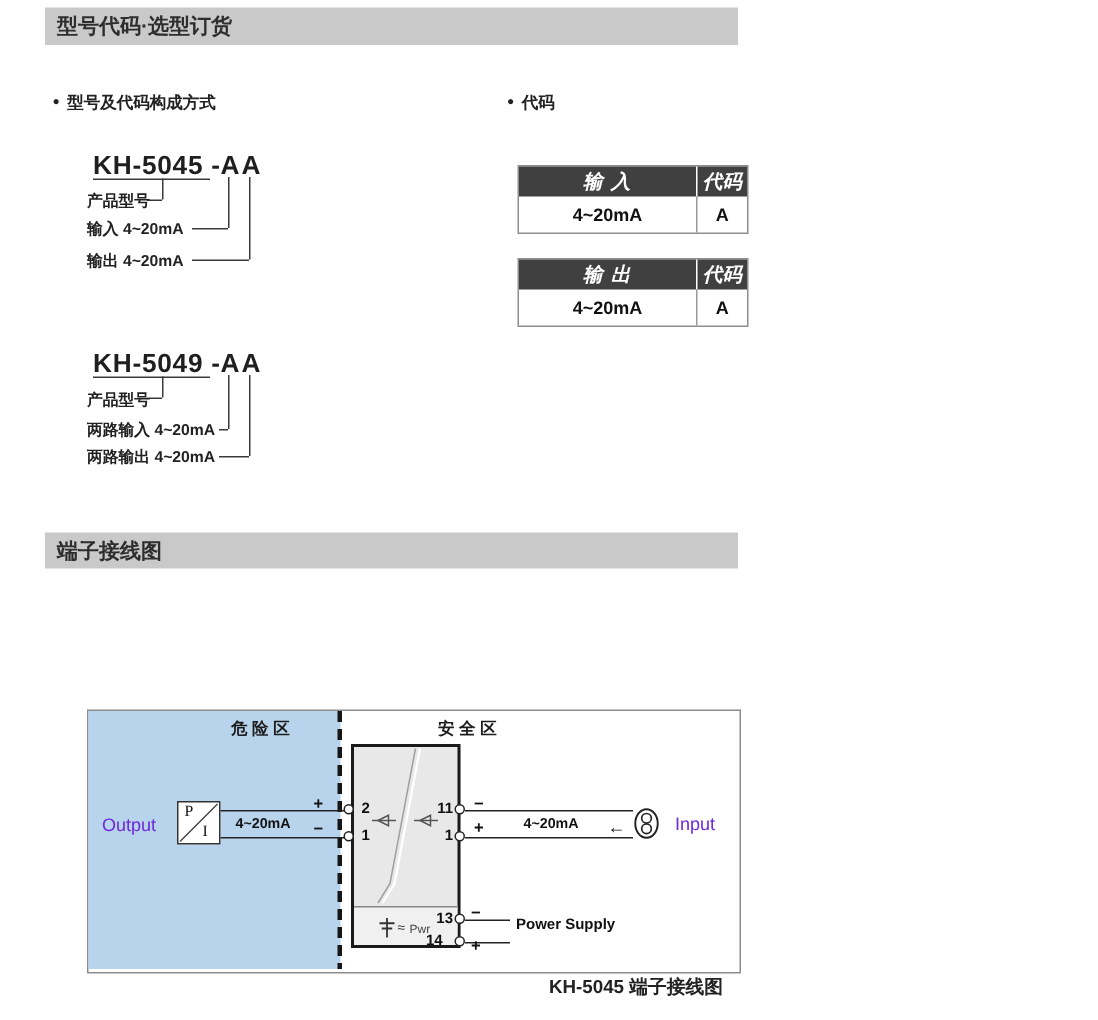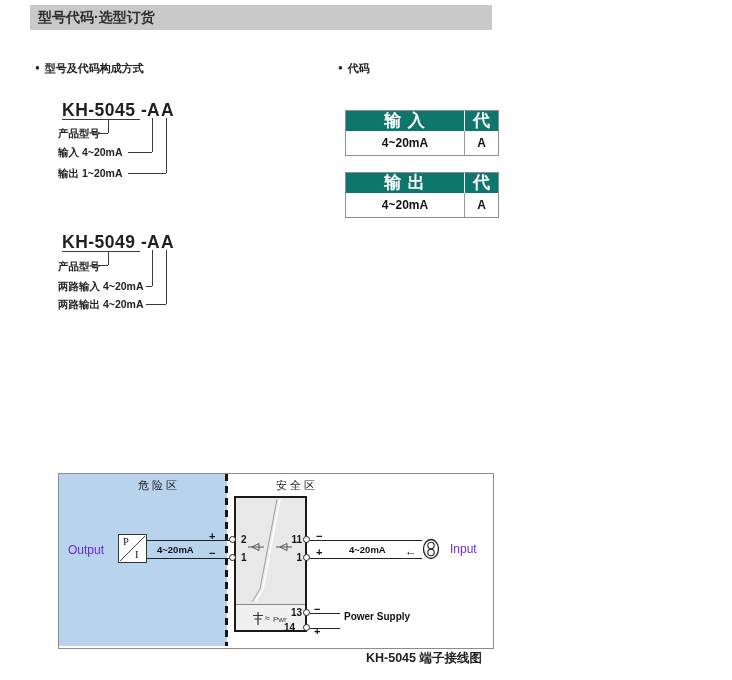--- a/index.html
+++ b/index.html
@@ -12,33 +12,33 @@
     font-size:14px;font-weight:bold;line-height:25px;padding-left:8px;box-sizing:border-box;
   }
   .bullet{position:absolute;font-size:11px;font-weight:bold;color:#222;white-space:nowrap;}
   .dot{font-size:8px;vertical-align:2px;margin-right:5px;}
   .mcode{position:absolute;font-size:17.5px;font-weight:bold;color:#1f1f1f;letter-spacing:0.5px;white-space:nowrap;}
   .mlabel{position:absolute;font-size:10.5px;font-weight:600;color:#222;white-space:nowrap;}
   .ln{position:absolute;background:#3a3a3a;}
   .hl{height:1px;}
   .vl{width:1px;}
   .tbl{position:absolute;left:345px;width:152px;border:1px solid #8e8e8e;background:#fff;box-sizing:content-box;}
-  .hrow{display:flex;background:#0f766e;color:#fff;font-weight:bold;font-size:17px;height:20px;line-height:20px;}
+  .hrow{display:flex;background:#404040;color:#fff;font-weight:bold;font-size:13px;height:20px;line-height:20px;font-style:italic;}
   .hrow .c1{width:119px;text-align:center;border-right:1px solid #fff;box-sizing:border-box;letter-spacing:1px;}
   .hrow .c2{flex:1;text-align:center;}
   .drow{display:flex;height:24px;line-height:24px;font-size:12px;font-weight:600;color:#111;}
   .drow .c1{width:119px;text-align:center;border-right:1px solid #9b9b9b;box-sizing:border-box;}
   .drow .c2{flex:1;text-align:center;}
   .note{position:absolute;left:57px;top:403px;font-size:11.5px;font-weight:bold;color:#1a1a1a;white-space:nowrap;}
   .diagram{
     position:absolute;left:58px;top:473px;width:434px;height:174px;
     border:1px solid #8c8c8c;background:#fff;box-sizing:content-box;
   }
   .d-abs{position:absolute;}
-  .zone-label{position:absolute;font-size:11px;font-weight:normal;color:#1d1d1d;white-space:nowrap;}
+  .zone-label{position:absolute;font-size:11px;font-weight:bold;color:#1d1d1d;white-space:nowrap;margin-left:16px;}
   .wire{position:absolute;height:1px;background:#222;}
   .sgn{position:absolute;font-size:11px;font-weight:bold;color:#111;line-height:11px;}
   .tnum{position:absolute;font-size:10px;font-weight:bold;color:#111;line-height:12px;}
   .circle{position:absolute;width:7px;height:7px;border:1px solid #222;border-radius:50%;background:#fff;box-sizing:border-box;z-index:5;}
   .smalltxt{position:absolute;font-size:9.5px;font-weight:600;color:#111;white-space:nowrap;}
   .entxt{position:absolute;font-size:12px;color:#6d28d9;white-space:nowrap;}
   .caption{position:absolute;left:366px;top:650px;font-size:12.5px;font-weight:bold;color:#222;white-space:nowrap;}
   .pi-letter{position:absolute;font-family:"Liberation Serif","DejaVu Serif",serif;font-size:10.5px;color:#111;line-height:10px;}
 </style>
 </head>
@@ -54,21 +54,21 @@
   <div class="mcode" style="left:62px;top:100px;">KH-5045 -</div>
   <div class="mcode" style="left:147px;top:100px;">A</div>
   <div class="mcode" style="left:161px;top:100px;">A</div>
   <div class="ln hl" style="left:62px;top:119px;width:78px;"></div>
   <div class="ln vl" style="left:108px;top:119px;height:14px;"></div>
   <div class="ln hl" style="left:98px;top:133px;width:10px;"></div>
   <div class="mlabel" style="left:58px;top:127px;">产品型号</div>
   <div class="mlabel" style="left:58px;top:146px;">输入 4~20mA</div>
   <div class="ln hl" style="left:128px;top:152px;width:24px;"></div>
   <div class="ln vl" style="left:152px;top:118px;height:34px;"></div>
-  <div class="mlabel" style="left:58px;top:167px;">输出 1~20mA</div>
+  <div class="mlabel" style="left:58px;top:167px;">输出 4~20mA</div>
   <div class="ln hl" style="left:128px;top:173px;width:38px;"></div>
   <div class="ln vl" style="left:166px;top:118px;height:55px;"></div>
 
   <div class="tbl" style="top:110px;">
     <div class="hrow">
       <div class="c1">输 入</div>
       <div class="c2">代码</div>
     </div>
     <div class="drow">
       <div class="c1">4~20mA</div>
@@ -93,20 +93,21 @@
   <div class="ln vl" style="left:108px;top:251px;height:14px;"></div>
   <div class="ln hl" style="left:98px;top:265px;width:10px;"></div>
   <div class="mlabel" style="left:58px;top:260px;">产品型号</div>
   <div class="mlabel" style="left:58px;top:280px;">两路输入 4~20mA</div>
   <div class="ln hl" style="left:146px;top:286px;width:6px;"></div>
   <div class="ln vl" style="left:152px;top:250px;height:36px;"></div>
   <div class="mlabel" style="left:58px;top:298px;">两路输出 4~20mA</div>
   <div class="ln hl" style="left:146px;top:304px;width:20px;"></div>
   <div class="ln vl" style="left:166px;top:250px;height:54px;"></div>
 
+  <div class="bar" style="top:355px;height:24px;line-height:24px;">端子接线图</div>
 
 
   <div class="diagram">
 
     <div class="d-abs" style="left:0;top:0;width:168px;height:172px;background:#b8d3ec;"></div>
 
     <div class="d-abs" style="left:166px;top:0;width:3px;height:172px;background:repeating-linear-gradient(to bottom,#161616 0 7px,transparent 7px 12px);"></div>
 
     <div class="zone-label" style="left:79px;top:4px;">危 险 区</div>
     <div class="zone-label" style="left:217px;top:4px;">安 全 区</div>

